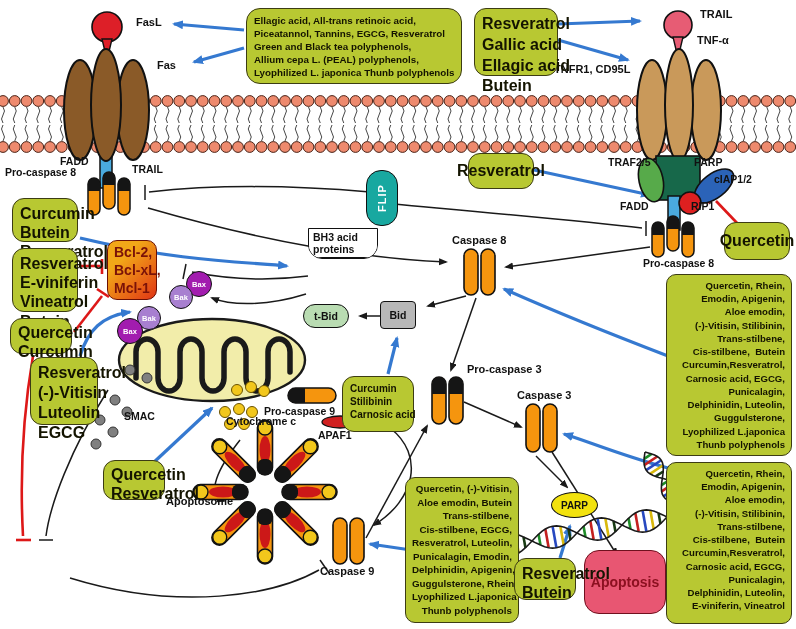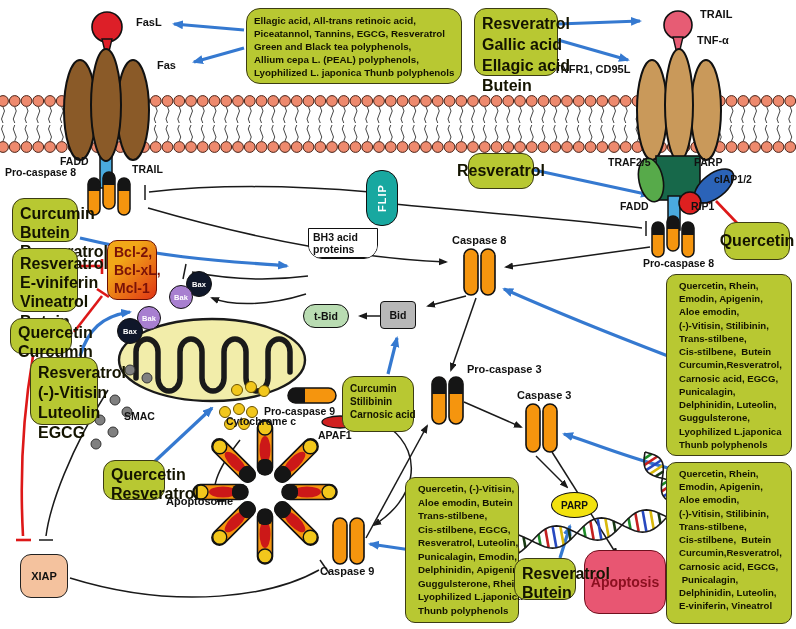--- a/index.html
+++ b/index.html
@@ -5,21 +5,21 @@
   html,body{margin:0;padding:0;background:#ffffff;}
   .stage{position:relative;width:796px;height:629px;background:#fff;overflow:hidden;
          font-family:"Liberation Sans",sans-serif;}
   svg{position:absolute;left:0;top:0;}
   .lbl{position:absolute;font-weight:bold;font-size:11px;color:#111;white-space:pre;line-height:1.05;}
   .lbl.small{font-size:10.5px;}
   .gbox{position:absolute;background:#b8c832;border:1.6px solid #3c3c14;border-radius:12px;
         color:#141400;font-weight:bold;font-size:16px;line-height:1.24;padding:5px 7px;
         white-space:pre;box-sizing:border-box;}
   .gbox.center{display:flex;align-items:center;justify-content:center;text-align:center;}
-  .gbox.list{font-size:9.6px;line-height:1.38;padding:4px 12px;border-radius:10px;}
+  .gbox.list{font-size:9.6px;line-height:1.38;padding:4px 6px;border-radius:10px;text-align:right;}
   .pill-lbl{position:absolute;display:flex;align-items:center;justify-content:center;
             font-weight:bold;box-sizing:border-box;}
   .flip{position:absolute;left:366px;top:170px;width:30px;height:54px;background:#18a8a0;
         border:1.6px solid #111;border-radius:15px;display:flex;align-items:center;justify-content:center;}
   .flip span{transform:rotate(-90deg);color:#fff;font-weight:bold;font-size:11px;letter-spacing:1px;}
   .bh3{position:absolute;left:308px;top:228px;width:70px;border:1.8px solid #111;border-radius:0 0 14px 14px;
        box-sizing:border-box;overflow:hidden;background:#189a48;}
   .bh3 .hdr{background:#fff;color:#111;font-weight:bold;font-size:10.5px;line-height:1.15;
             padding:2px 4px;border-bottom:1.8px solid #111;white-space:pre-line;}
   .bh3 .members{color:#fff;font-weight:bold;font-size:10.5px;line-height:1.18;padding:3px 0 6px 10px;white-space:pre;}
@@ -31,21 +31,21 @@
        border:1.6px solid #6b1004;border-radius:10px;color:#7a1208;font-size:14px;line-height:1.3;
        white-space:pre;padding-left:6px;justify-content:flex-start;}
   .xiap{left:20px;top:554px;width:48px;height:44px;background:#f4c29e;border:1.6px solid #222;
         border-radius:11px;font-size:11px;color:#111;}
   .apop{left:584px;top:550px;width:82px;height:64px;background:#e85672;border:1.8px solid #70101e;
         border-radius:15px;font-size:14px;color:#8c1020;}
   .parp{left:551px;top:492px;width:47px;height:26px;background:#f2e20e;border:1.6px solid #111;
         border-radius:50%;font-size:10px;color:#111;z-index:6;}
   .bb{position:absolute;border-radius:50%;border:1.5px solid #111;color:#fff;font-weight:bold;
       font-size:7.5px;display:flex;align-items:center;justify-content:center;z-index:5;}
-  .bax{background:#0f172a;width:24px;height:24px;}
+  .bax{background:#a21caf;width:24px;height:24px;}
   .bak{background:#a87fd0;width:22px;height:22px;}
   .layer{position:absolute;left:0;top:0;width:796px;height:629px;}
   .html-layer{z-index:5;pointer-events:none;}
   .html-layer>*{pointer-events:auto;position:absolute;}
 </style>
 </head>
 <body>
 
 <div class="stage">
 
@@ -582,21 +582,20 @@
 
     <div class="pill-lbl bcl">Bcl-2,
 Bcl-xL,
 Mcl-1</div>
 
     <div class="bb bax" style="left:186px;top:271px">Bax</div>
     <div class="bb bak" style="left:169px;top:285px">Bak</div>
     <div class="bb bak" style="left:137px;top:306px">Bak</div>
     <div class="bb bax" style="left:117px;top:318px">Bax</div>
 
-    <div class="pill-lbl xiap">XIAP</div>
     <div class="pill-lbl parp">PARP</div>
     <div class="pill-lbl apop">Apoptosis</div>
 
     <div class="gbox" style="left:246px;top:8px;width:216px;height:76px;font-size:9.8px;line-height:1.33;border-radius:14px">Ellagic acid, All-trans retinoic acid,
 Piceatannol, Tannins, EGCG, Resveratrol
 Green and Black tea polyphenols,
 Allium cepa L. (PEAL) polyphenols,
 Lyophilized L. japonica Thunb polyphenols</div>
     <div class="gbox" style="left:474px;top:8px;width:84px;height:68px;line-height:1.3">Resveratrol
 Gallic acid

